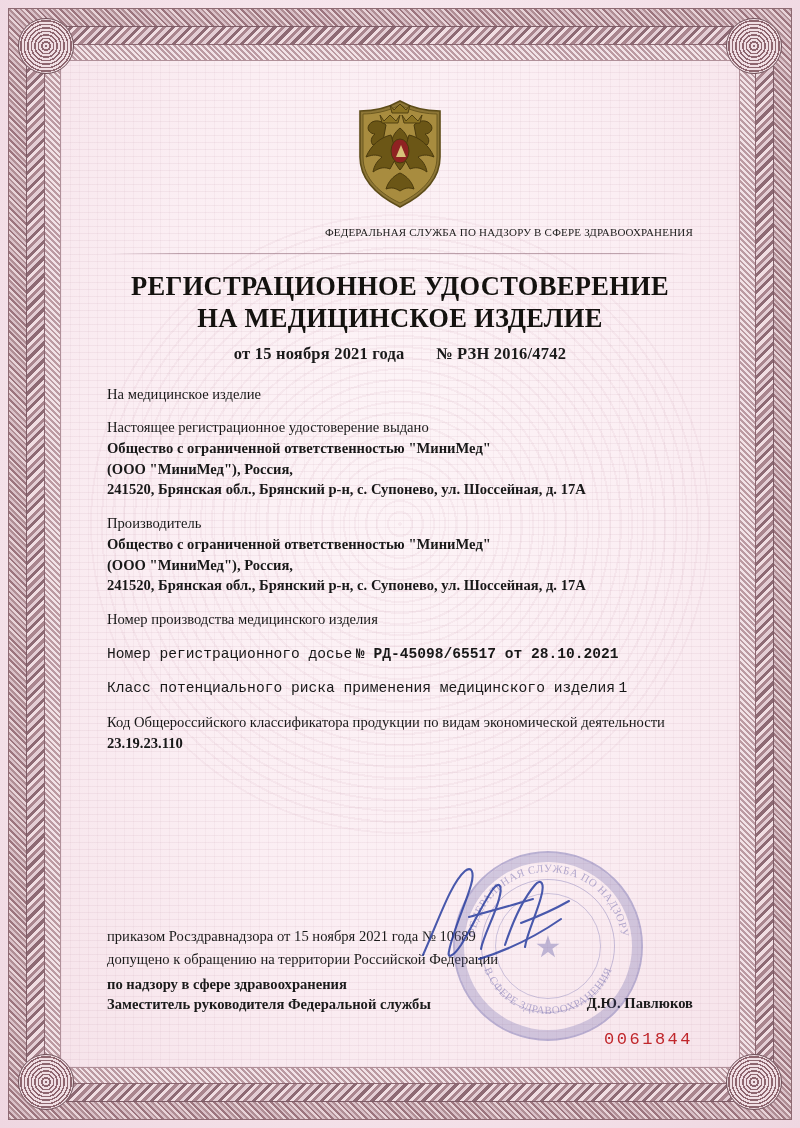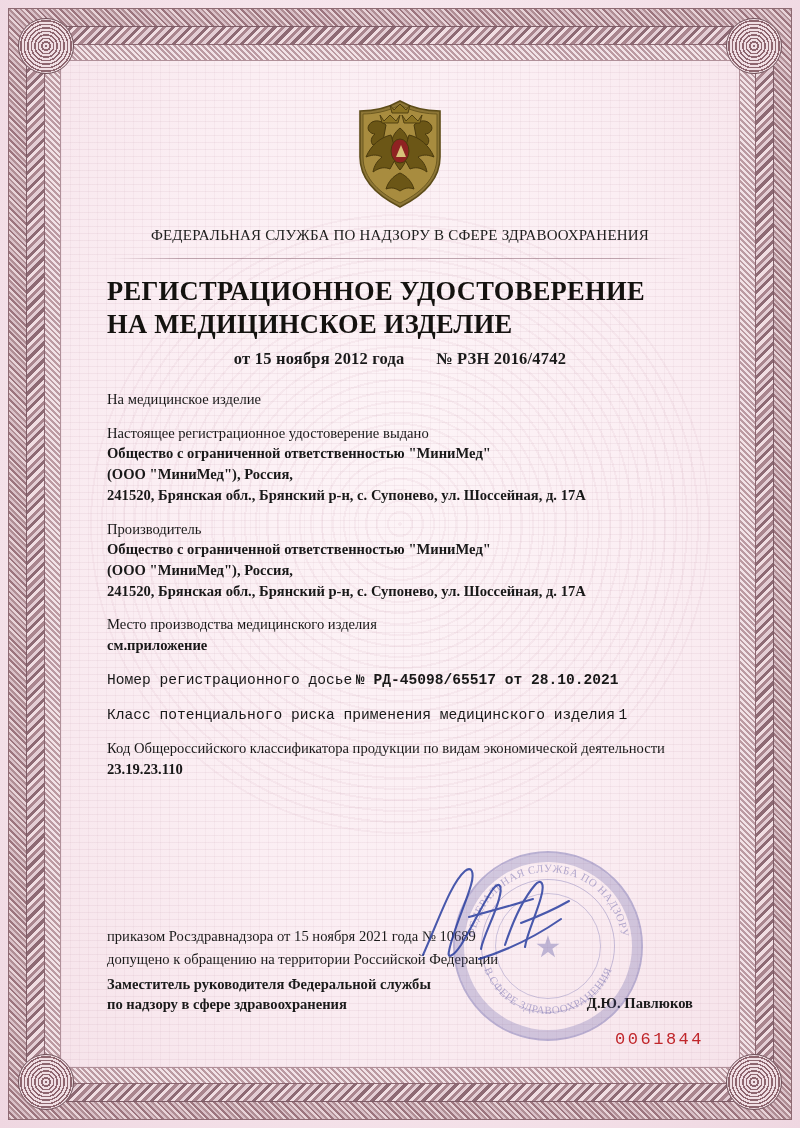--- a/index.html
+++ b/index.html
@@ -133,35 +133,36 @@
     display: flex;
     justify-content: center;
     margin-bottom: 14px;
   }
   .emblem {
     width: 108px;
     height: 116px;
   }
 
   .agency {
-    text-align: center;
-    font-size: 15px;
+    text-align: right;
+    font-size: 11px;
     letter-spacing: 0.2px;
     line-height: 1.35;
     color: #20201f;
   }
   .agency .line2 { }
 
   .rule {
     height: 1px;
     background: linear-gradient(90deg, rgba(150,110,125,0) 0%, rgba(140,100,115,0.55) 12%, rgba(140,100,115,0.55) 88%, rgba(150,110,125,0) 100%);
     margin: 13px 2px 16px 2px;
   }
 
   .title {
+    text-align: center;
     font-weight: bold;
     font-size: 26.5px;
     line-height: 1.22;
     letter-spacing: 0.3px;
     color: #14120f;
   }
   .title-date {
     text-align: center;
     font-weight: bold;
     font-size: 16.5px;
@@ -257,21 +258,21 @@
     right: 160px;
     bottom: 98px;
     width: 170px;
     height: 110px;
     pointer-events: none;
     opacity: 0.85;
   }
 
   .serial {
     position: absolute;
-    right: 35px;
+    right: 46px;
     bottom: 18px;
     color: #c0262b;
     font-family: "Liberation Mono", monospace;
     font-size: 17px;
     letter-spacing: 2.5px;
     margin-top: 8px;
   }
 </style>
 </head>
 <body>
@@ -321,21 +322,21 @@
       </div>
 
       <div class="rule"></div>
 
       <div class="title">
         <div>РЕГИСТРАЦИОННОЕ УДОСТОВЕРЕНИЕ</div>
         <div>НА МЕДИЦИНСКОЕ ИЗДЕЛИЕ</div>
       </div>
 
       <div class="title-date">
-        <span>от 15 ноября 2012 года</span>
+        <span>от 15 ноября 2021 года</span>
         <span class="num">№  РЗН 2016/4742</span>
       </div>
 
       <div class="body">
 
         <div class="block">
           <span class="lbl">На медицинское изделие</span>
         </div>
 
         <div class="block">
@@ -346,22 +347,21 @@
         </div>
 
         <div class="block">
           <span class="lbl">Производитель</span>
           <span class="val">Общество с ограниченной ответственностью "МиниМед"</span>
           <span class="val">(ООО "МиниМед"), Россия,</span>
           <span class="val">241520, Брянская обл., Брянский р-н, с. Супонево, ул. Шоссейная, д. 17А</span>
         </div>
 
         <div class="block">
-          <span class="lbl">Место производства медицинского изделия</span>
-          <span class="val">см.приложение</span>
+          <span class="lbl">Номер производства медицинского изделия</span>
         </div>
 
         <div class="block inline-block">
           <span class="lbl">Номер регистрационного досье</span>
           <span class="val">№ РД-45098/65517 от 28.10.2021</span>
         </div>
 
         <div class="block inline-block">
           <span class="lbl">Класс потенциального риска применения медицинского изделия</span>
           <span class="lbl">1</span>
@@ -374,22 +374,22 @@
 
 
       </div>
 
       <div class="footer">
         <div class="footer-order">приказом Росздравнадзора от 15 ноября 2021 года № 10689</div>
         <div class="footer-admit">допущено к обращению на территории Российской Федерации</div>
 
         <div class="sign-row">
           <div class="sign-title">
+            <div>по надзору в сфере здравоохранения</div>
             <div>Заместитель руководителя Федеральной службы</div>
-            <div>по надзору в сфере здравоохранения</div>
           </div>
           <div class="sign-name">Д.Ю. Павлюков</div>
         </div>
       </div>
 
       <div class="stamp">
         <div class="inner-ring"></div>
         <div class="inner-ring2"></div>
         <div class="star">★</div>
         <svg class="stamp-text" viewBox="0 0 186 186">

